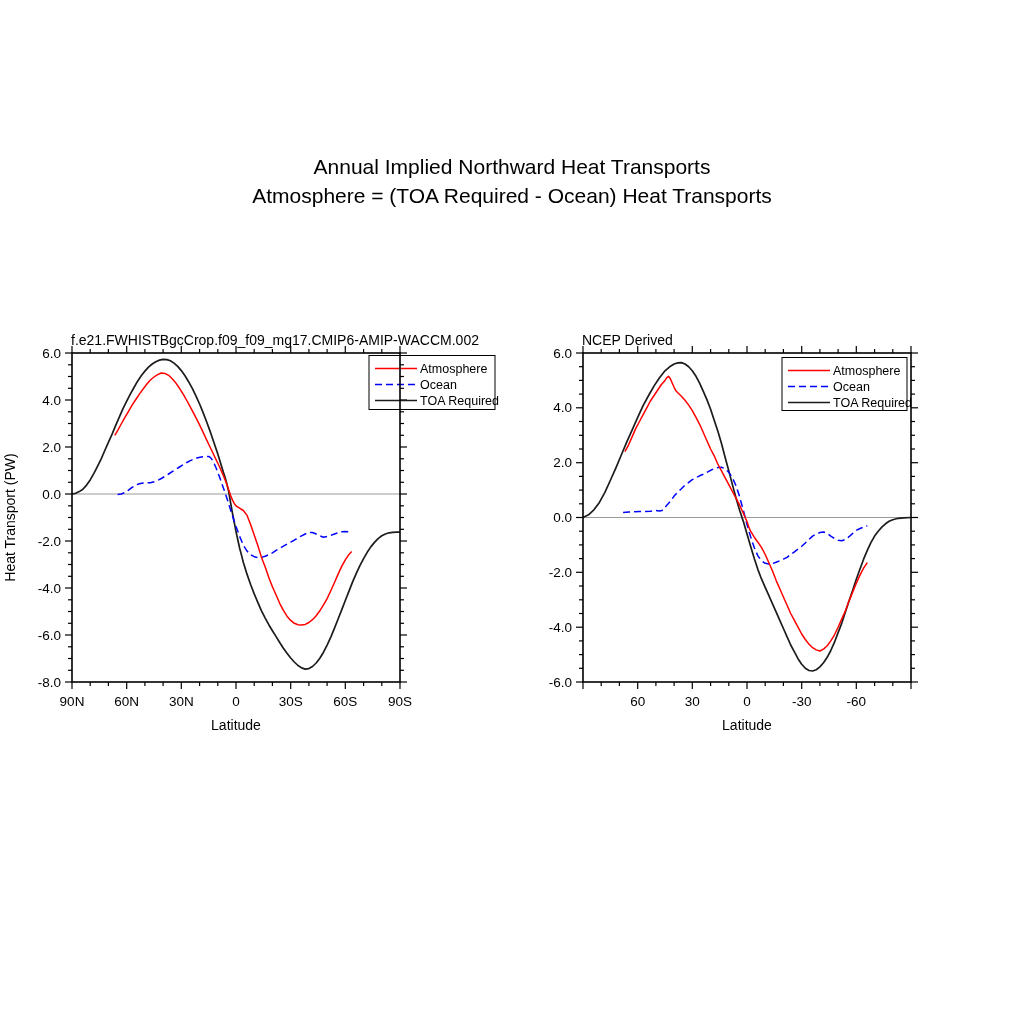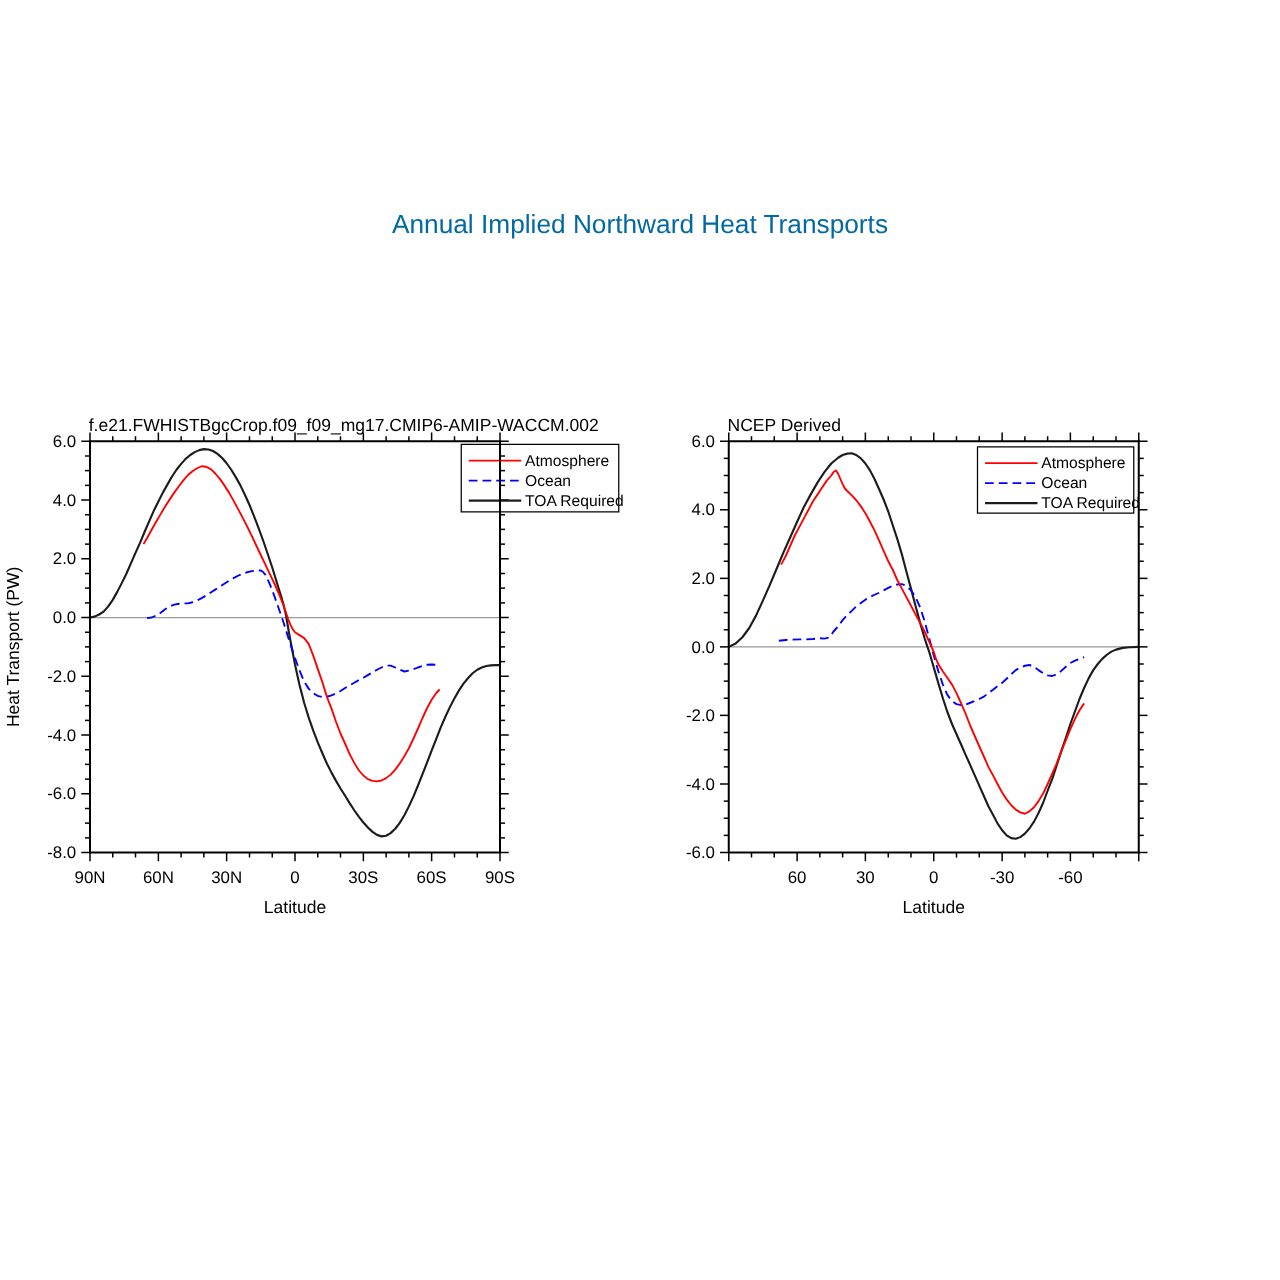--- a/index.html
+++ b/index.html
@@ -1,28 +1,29 @@
 <!DOCTYPE html>
 <html><head>
 <meta charset="utf-8">
 <style>
   html,body{margin:0;padding:0;background:#ffffff;}
   .page{position:relative;width:1024px;height:1024px;background:#ffffff;overflow:hidden;
         font-family:"Liberation Sans", sans-serif;color:#000;}
-  .titles{position:absolute;top:165px;left:0;width:100%;text-align:center;
-          font-size:21px;line-height:29px;color:#0369a1;}
+  .titles{position:absolute;top:152px;left:0;width:100%;text-align:center;
+          font-size:21px;line-height:29px;color:#000000;}
   #charts{position:absolute;top:0;left:0;}
   svg text{font-family:"Liberation Sans", sans-serif;fill:#000;}
 </style>
 </head>
 <body>
 
 <div class="page">
   <div class="titles">
     <div>Annual Implied Northward Heat Transports</div>
+    <div>Atmosphere = (TOA Required - Ocean) Heat Transports</div>
   </div>
   <svg id="charts" width="1024" height="1024" viewBox="0 0 1024 1024">
       <g>
         <line x1="72" x2="400" y1="494.0" y2="494.0" stroke="#999999" stroke-width="1"></line>
         <path d="M72.0 494.0L75.6 493.3L79.3 491.6L82.9 489.3L86.6 485.1L90.2 479.9L93.9 473.3L97.5 466.3L101.2 458.8L104.8 450.5L108.4 442.3L112.1 434.1L115.7 425.4L119.4 416.9L123.0 408.7L126.7 401.2L130.3 394.1L134.0 387.5L137.6 381.2L141.2 375.8L144.9 371.1L148.5 367.1L152.2 364.0L155.8 361.7L159.5 360.1L163.1 359.3L166.8 359.6L170.4 360.8L174.0 363.1L177.7 366.4L181.3 370.6L185.0 375.8L188.6 381.7L192.3 388.3L195.9 395.8L199.6 404.0L203.2 412.9L206.8 422.3L210.5 432.4L214.1 443.0L217.8 454.0L221.4 465.8L223.2 471.7L225.1 477.6L226.9 484.1L228.7 491.6L230.5 502.2L232.4 512.8L234.2 522.2L236.0 531.6L237.8 539.8L239.6 548.0L241.5 555.1L243.3 562.2L245.1 568.0L246.9 573.9L250.6 584.5L254.2 593.9L257.9 602.6L261.5 610.8L265.2 618.1L268.8 624.7L272.4 630.8L276.1 636.6L279.7 642.5L283.4 648.2L287.0 653.3L290.7 658.0L294.3 662.0L298.0 665.5L301.6 667.9L305.2 669.1L308.9 668.6L312.5 666.5L316.2 663.0L319.8 658.3L323.5 652.2L327.1 645.1L330.8 637.1L334.4 628.4L338.0 619.3L341.7 609.9L345.3 600.5L349.0 591.1L352.6 581.9L356.3 573.4L359.9 565.7L363.6 558.6L367.2 552.3L370.8 546.9L374.5 542.4L378.1 538.6L381.8 535.8L385.4 534.0L389.1 532.8L392.7 532.3L396.4 532.1L400.0 532.1" fill="none" stroke="#1c1c1c" stroke-width="1.7" stroke-linejoin="round"></path>
         <path d="M117.6 494.5L121.2 494.0L124.8 492.6L128.5 490.2L132.1 487.4L135.8 485.1L139.4 483.7L143.1 483.0L146.7 482.7L150.4 482.7L154.0 481.8L157.6 480.4L161.3 478.5L164.9 476.4L168.6 474.0L172.2 471.7L175.9 469.3L179.5 467.0L183.2 464.6L186.8 462.5L190.4 460.6L194.1 459.0L197.7 457.8L201.4 456.9L205.0 456.4L208.7 456.4L210.5 457.6L212.3 459.9L214.1 463.4L216.0 467.7L217.8 472.4L219.6 477.1L221.4 482.3L223.2 487.4L225.1 492.8L226.9 498.2L228.7 503.9L230.5 509.7L232.4 515.6L234.2 521.0L236.0 526.4L239.6 536.3L243.3 545.2L246.9 550.9L250.6 554.6L254.2 556.7L257.9 557.7L261.5 557.4L265.2 556.3L268.8 554.6L272.4 552.8L276.1 550.4L279.7 548.3L283.4 546.2L287.0 544.1L290.7 542.2L294.3 540.1L298.0 537.9L301.6 535.8L305.2 534.0L308.9 532.5L312.5 532.5L316.2 534.0L319.8 535.8L323.5 537.2L327.1 536.5L330.8 535.4L334.4 534.0L338.0 532.8L341.7 531.8L345.3 531.6L349.0 531.8L350.8 532.1" fill="none" stroke="#0000ff" stroke-width="1.5" stroke-linejoin="round" stroke-dasharray="7 4"></path>
         <path d="M114.8 435.3L117.6 430.6L121.2 424.0L124.8 417.6L128.5 411.3L132.1 405.2L135.8 399.5L139.4 394.1L143.1 389.0L146.7 384.3L150.4 380.0L154.0 377.0L157.6 374.6L161.3 373.0L164.9 373.4L168.6 375.3L172.2 378.8L175.9 383.1L179.5 388.3L183.2 394.1L186.8 400.5L190.4 407.1L194.1 414.1L197.7 421.1L201.4 428.7L205.0 436.4L208.7 444.2L212.3 451.7L216.0 459.5L219.6 467.0L223.2 475.2L225.1 479.9L226.9 484.6L228.7 489.8L230.5 495.2L232.4 499.9L234.2 503.4L236.0 505.8L239.6 508.1L243.3 510.5L246.9 515.1L250.6 524.5L254.2 535.1L257.9 545.7L261.5 557.4L265.2 566.9L268.8 577.4L272.4 586.8L276.1 595.0L279.7 603.3L283.4 610.3L287.0 616.2L290.7 620.4L294.3 623.3L298.0 624.7L301.6 625.1L305.2 624.4L308.9 622.5L312.5 619.7L316.2 615.7L319.8 610.8L323.5 604.9L327.1 598.6L330.8 590.8L334.4 582.8L338.0 574.4L341.7 566.4L345.3 559.8L349.0 554.4L351.7 551.6" fill="none" stroke="#ff0000" stroke-width="1.5" stroke-linejoin="round"></path>
         <g stroke="#000000" stroke-width="1.2">
           <line x1="72.0" y1="682" x2="72.0" y2="689"></line>
           <line x1="72.0" y1="353" x2="72.0" y2="346"></line>

